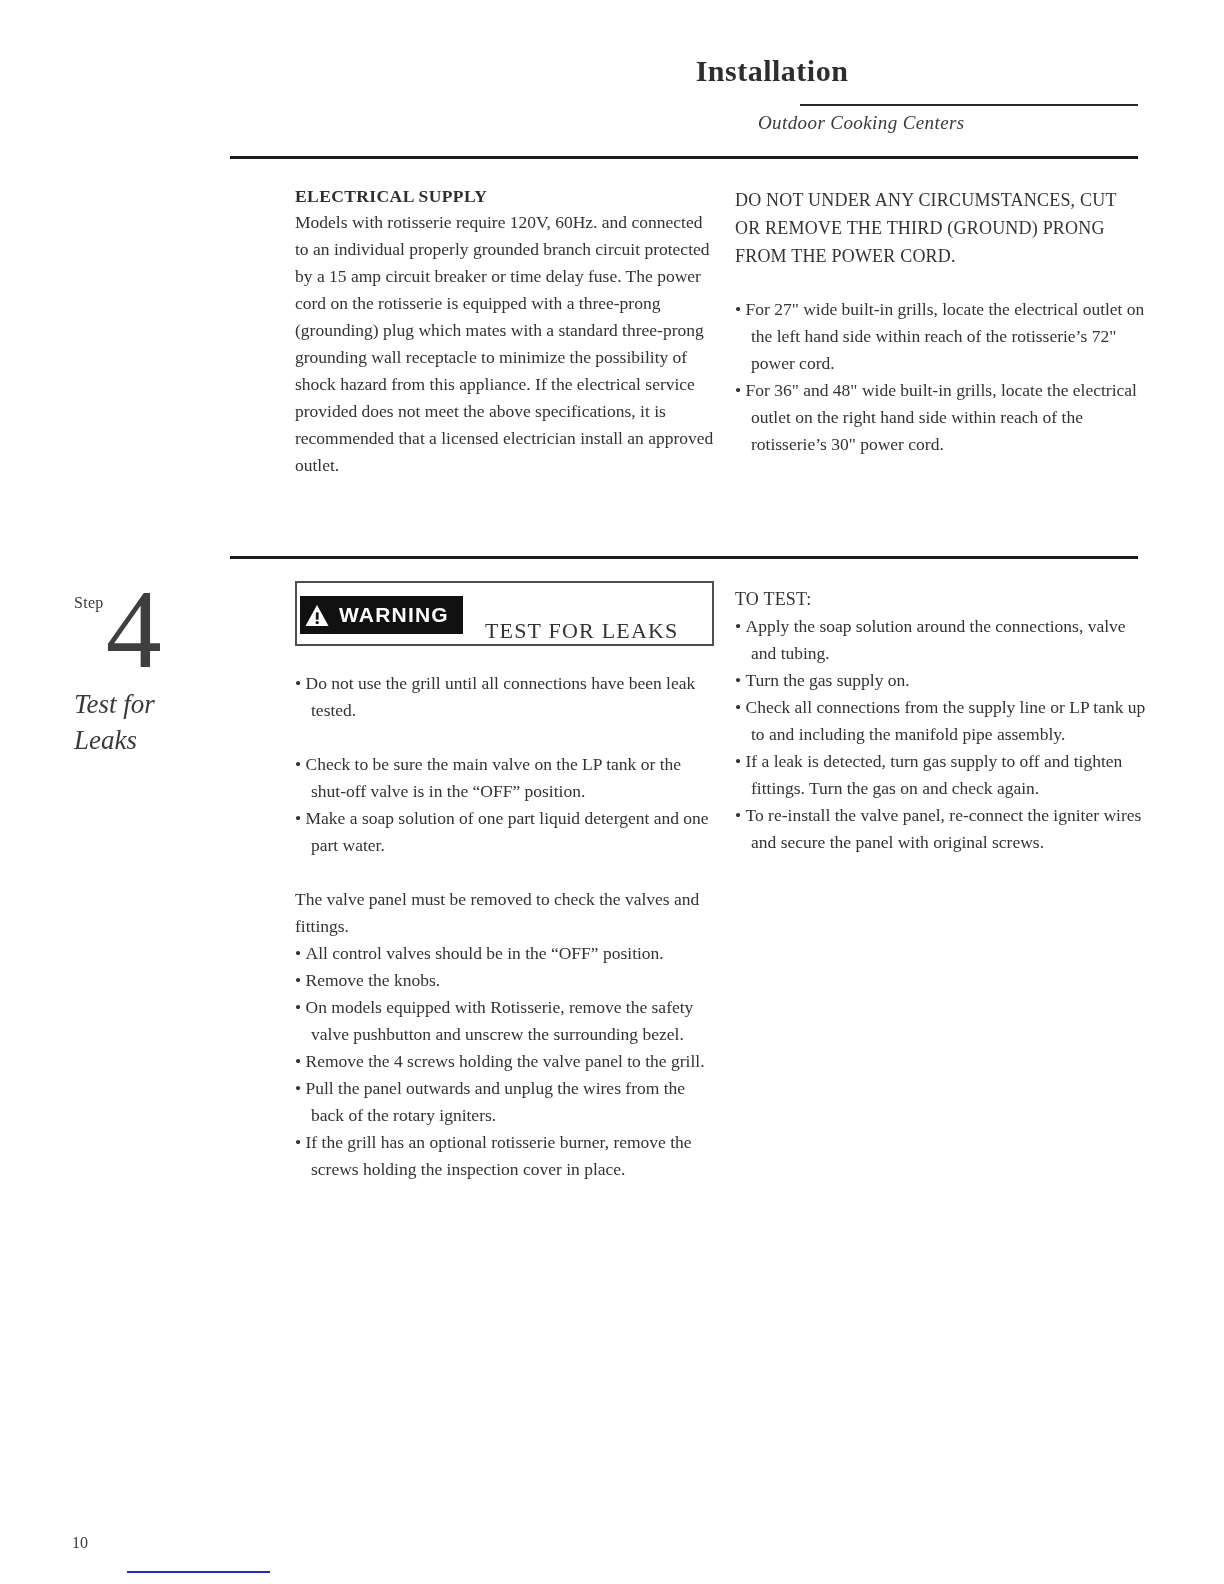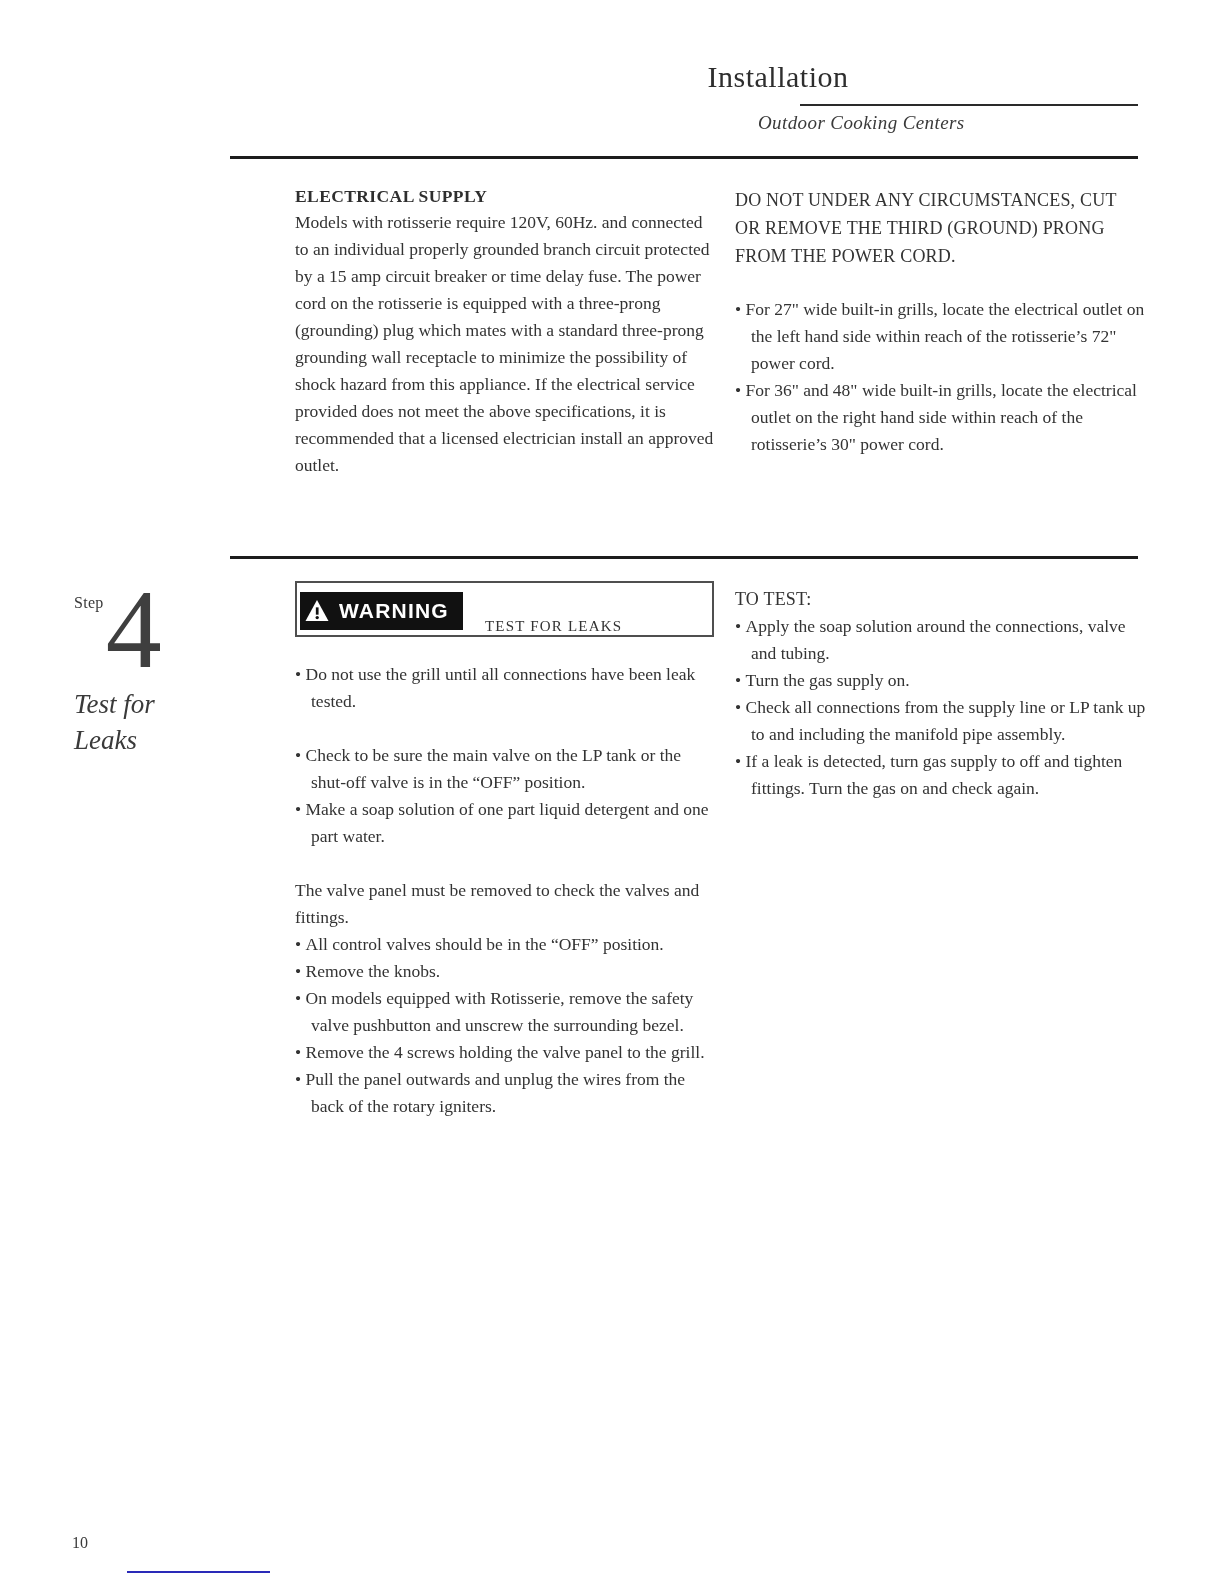--- a/index.html
+++ b/index.html
@@ -8,22 +8,22 @@
     width:1224px;height:1584px;
     background:#ffffff;
     font-family:"Liberation Serif", serif;
     color:#333333;
     overflow:hidden;
   }
   
   .page-title{
     position:absolute;left:540px;top:52px;width:460px;
     text-align:center;
-    font-size:30px;font-weight:normal;letter-spacing:.5px;
-    margin:8px;color:#2e2e2e;
+    font-size:30px;font-weight:bold;letter-spacing:.5px;
+    margin:2px;color:#2e2e2e;
   }
   .subtitle-rule{
     position:absolute;left:800px;top:104px;width:338px;
     border-top:2px solid #2a2a2a;height:0;
   }
   .subtitle{
     position:absolute;left:758px;top:112px;
     font-style:italic;font-size:19px;letter-spacing:.4px;color:#3a3a3a;
   }
   .rule{position:absolute;left:230px;width:908px;height:3px;background:#1d1d1d;}
@@ -65,21 +65,21 @@
   }
   .warning-head{display:flex;align-items:center;padding:3px 0 0 3px;}
   .warning-badge{
     display:inline-flex;align-items:center;gap:9px;
     background:#111111;color:#ffffff;
     font-family:"Liberation Sans", sans-serif;font-weight:bold;
     font-size:21px;letter-spacing:1.2px;
     padding:7px 14px 7px 4px;
   }
   .warning-badge svg{display:block;}
-  .warning-title{font-size:15px;letter-spacing:1.2px;margin-left:22px;color:#333;margin-top:32px;}
+  .warning-title{font-size:22px;letter-spacing:1.2px;margin-left:22px;color:#333;margin-top:32px;}
   .warning-body{font-size:17.5px;line-height:27px;margin:4px 8px 10px 8px;}
   .gap-after{margin-bottom:27px;}
 
   
   .sec2-right{position:absolute;left:735px;top:585px;width:420px;}
   .sec2-right .caps-heading{margin:0;}
 
   
   .page-num{position:absolute;left:72px;top:1534px;font-size:16px;color:#3a3a3a;}
   .blue-line{position:absolute;left:127px;top:1571px;width:143px;height:2px;}
@@ -151,30 +151,32 @@
 
     <p class="body-text">The valve panel must be removed to check the valves and fittings.</p>
 
     <ul class="bullets">
 
     <li>All control valves should be in the “OFF” position.</li>
         <li>Remove the knobs.</li>
         <li>On models equipped with Rotisserie, remove the safety valve pushbutton and unscrew the surrounding bezel.</li>
         <li>Remove the 4 screws holding the valve panel to the grill.</li>
         <li>Pull the panel outwards and unplug the wires from the back of the rotary igniters.</li>
+        <li>If the grill has an optional rotisserie burner, remove the screws holding the inspection cover in place.</li>
       </ul>
   </section>
 
   <section class="sec2-right">
     <p class="caps-heading">TO TEST:</p>
     <ul class="bullets">
 
     <li>Apply the soap solution around the connections, valve and tubing.</li>
         <li>Turn the gas supply on.</li>
         <li>Check all connections from the supply line or LP tank up to and including the manifold pipe assembly.</li>
         <li>If a leak is detected, turn gas supply to off and tighten fittings. Turn the gas on and check again.</li>
+        <li>To re-install the valve panel, re-connect the igniter wires and secure the panel with original screws.</li>
       </ul>
   </section>
 
   <span class="page-num">10</span>
   <div class="blue-line" style="background: rgb(42, 42, 184);"></div>
 
 </div>
 
 </body></html>

